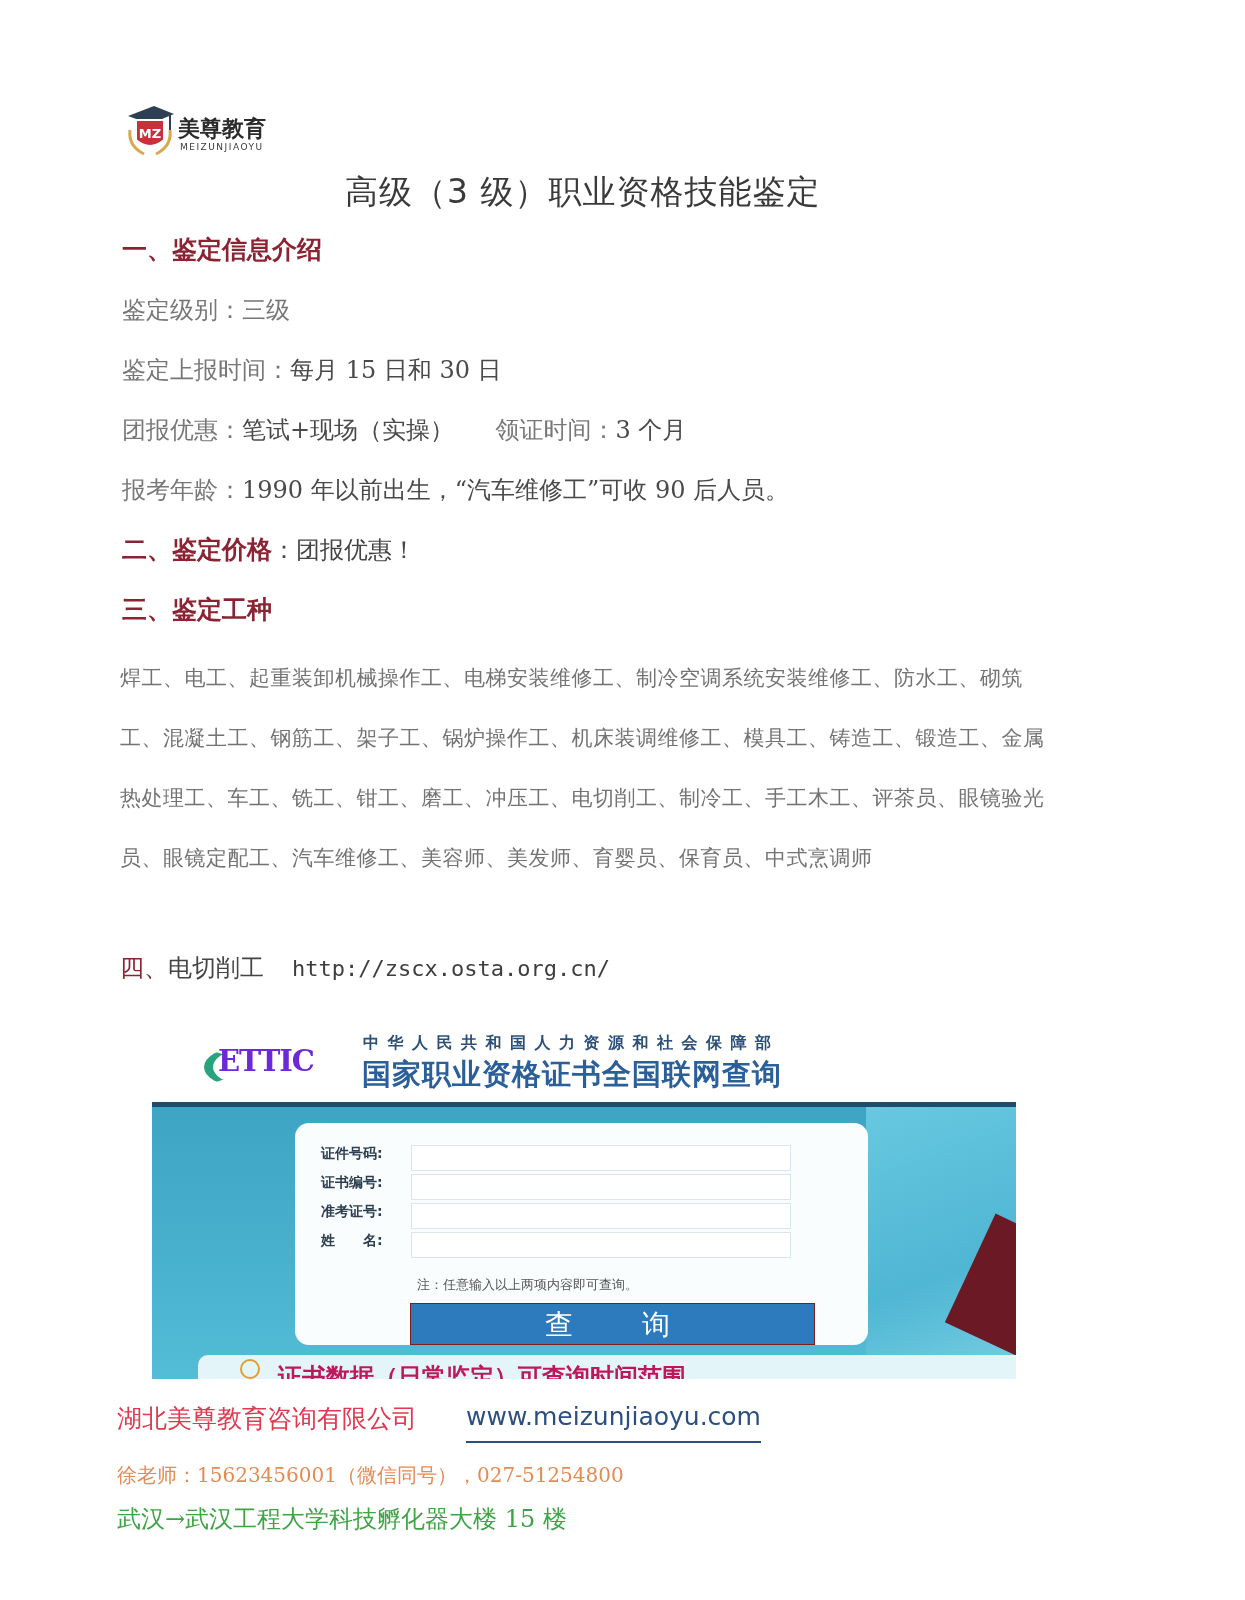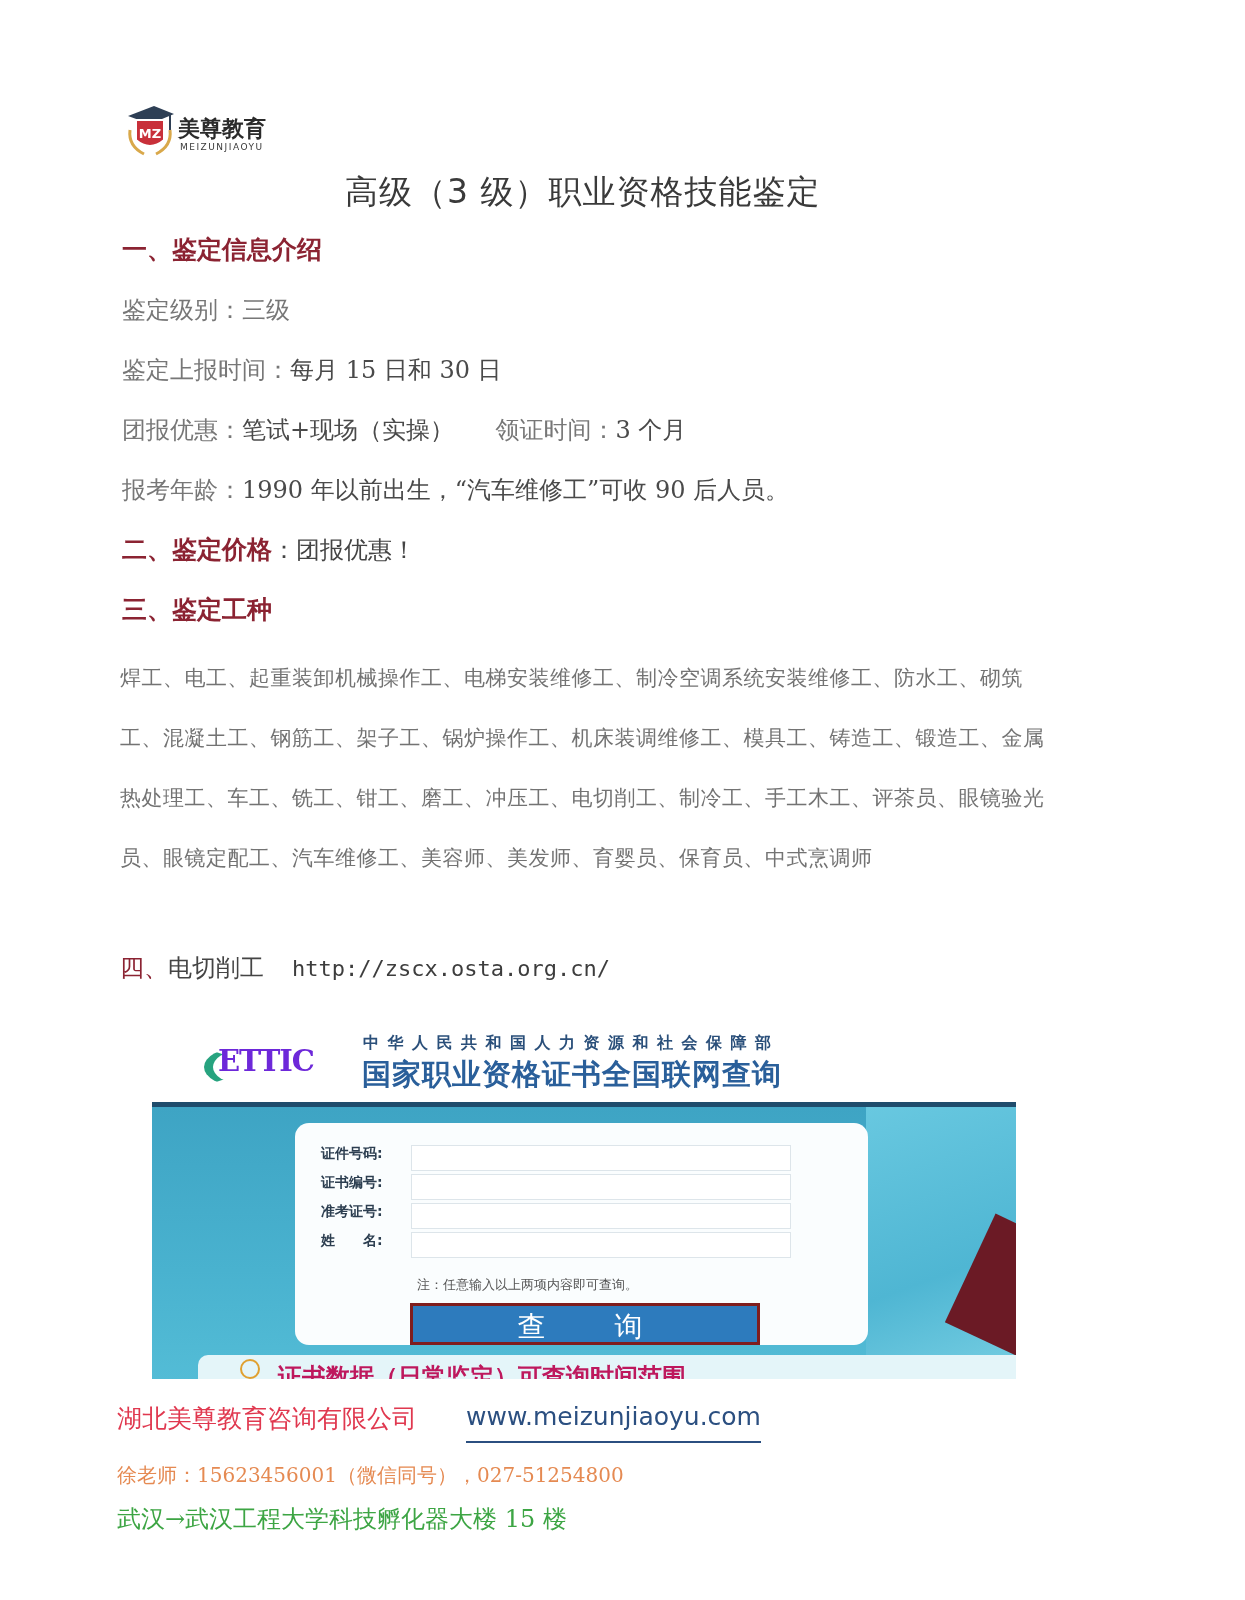--- a/index.html
+++ b/index.html
@@ -29,21 +29,21 @@
   .ettic-main { position: absolute; left: 162px; top: 25px; font-family: "DejaVu Sans", sans-serif; font-weight: bold; font-size: 29px; color: #2a5f9a; letter-spacing: 1px; }
   
   .panel { left: 152px; top: 1102px; width: 864px; height: 272px; background: linear-gradient(180deg, #3ea4c4 0%, #49b2cf 60%, #53bcd6 100%); border-top: 5px solid #1f4c6c; overflow: hidden; }
   .panel-right { position: absolute; right: 0; top: 0; width: 150px; height: 100%; background: linear-gradient(160deg, #68c8e0, #4fb6d3 60%, #78cfe3); }
   .passport { position: absolute; right: -40px; top: 120px; width: 90px; height: 120px; background: #6b1a25; transform: rotate(25deg); }
   .card { position: absolute; left: 143px; top: 16px; width: 573px; height: 222px; background: #fafdfe; border-radius: 14px; }
   .frow { position: absolute; left: 26px; height: 26px; display: flex; }
   .flabel { width: 90px; font-family: "DejaVu Sans", sans-serif; font-weight: bold; font-size: 14px; color: #2c3e50; }
   .finput { position: absolute; left: 90px; top: 0; width: 374px; height: 22px; border: 1px solid #dde5ea; background: #ffffff; }
   .fnote { position: absolute; left: 122px; top: 153px; font-family: "DejaVu Sans", sans-serif; font-size: 13px; color: #555; }
-  .fbtn { position: absolute; left: 115px; top: 180px; width: 350px; height: 42px; background: #2d7bbd; border: 3px solid #7f1d1d; color: #fff; font-family: "DejaVu Sans", sans-serif; font-size: 28px; letter-spacing: 30px; text-align: center; line-height: 42px; padding-left: 20px; box-sizing: border-box; }
+  .fbtn { position: absolute; left: 115px; top: 180px; width: 405px; height: 42px; background: #2d7bbd; border: 1px solid #7f1d1d; color: #fff; font-family: "DejaVu Sans", sans-serif; font-size: 28px; letter-spacing: 30px; text-align: center; line-height: 42px; padding-left: 20px; box-sizing: border-box; }
   .bottom-strip { position: absolute; left: 46px; top: 248px; width: 830px; height: 40px; background: #e4f5f9; border-radius: 10px 0 0 0; }
   .strip-text { position: absolute; left: 80px; top: 6px; font-family: Liberation Sans, sans-serif; font-weight: bold; font-size: 24px; color: #be185d; }
   .strip-icon { position: absolute; left: 42px; top: 4px; width: 16px; height: 16px; border-radius: 50%; border: 2px solid #e0a030; }
   
   .company { left: 117px; top: 1402px; font-family: "DejaVu Sans", sans-serif; font-weight: normal; font-size: 25px; color: #e0384f; }
   .site { left: 466px; top: 1402px; font-family: "DejaVu Sans", sans-serif; font-size: 25px; color: #2b4f80; border-bottom: 2px solid #2b4f80; padding-bottom: 10px; }
   .contact { left: 117px; top: 1462px; font-size: 20px; color: #e58a52; }
   .address { left: 117px; top: 1503px; font-size: 24px; color: #3da544; }
 </style>
 </head>

